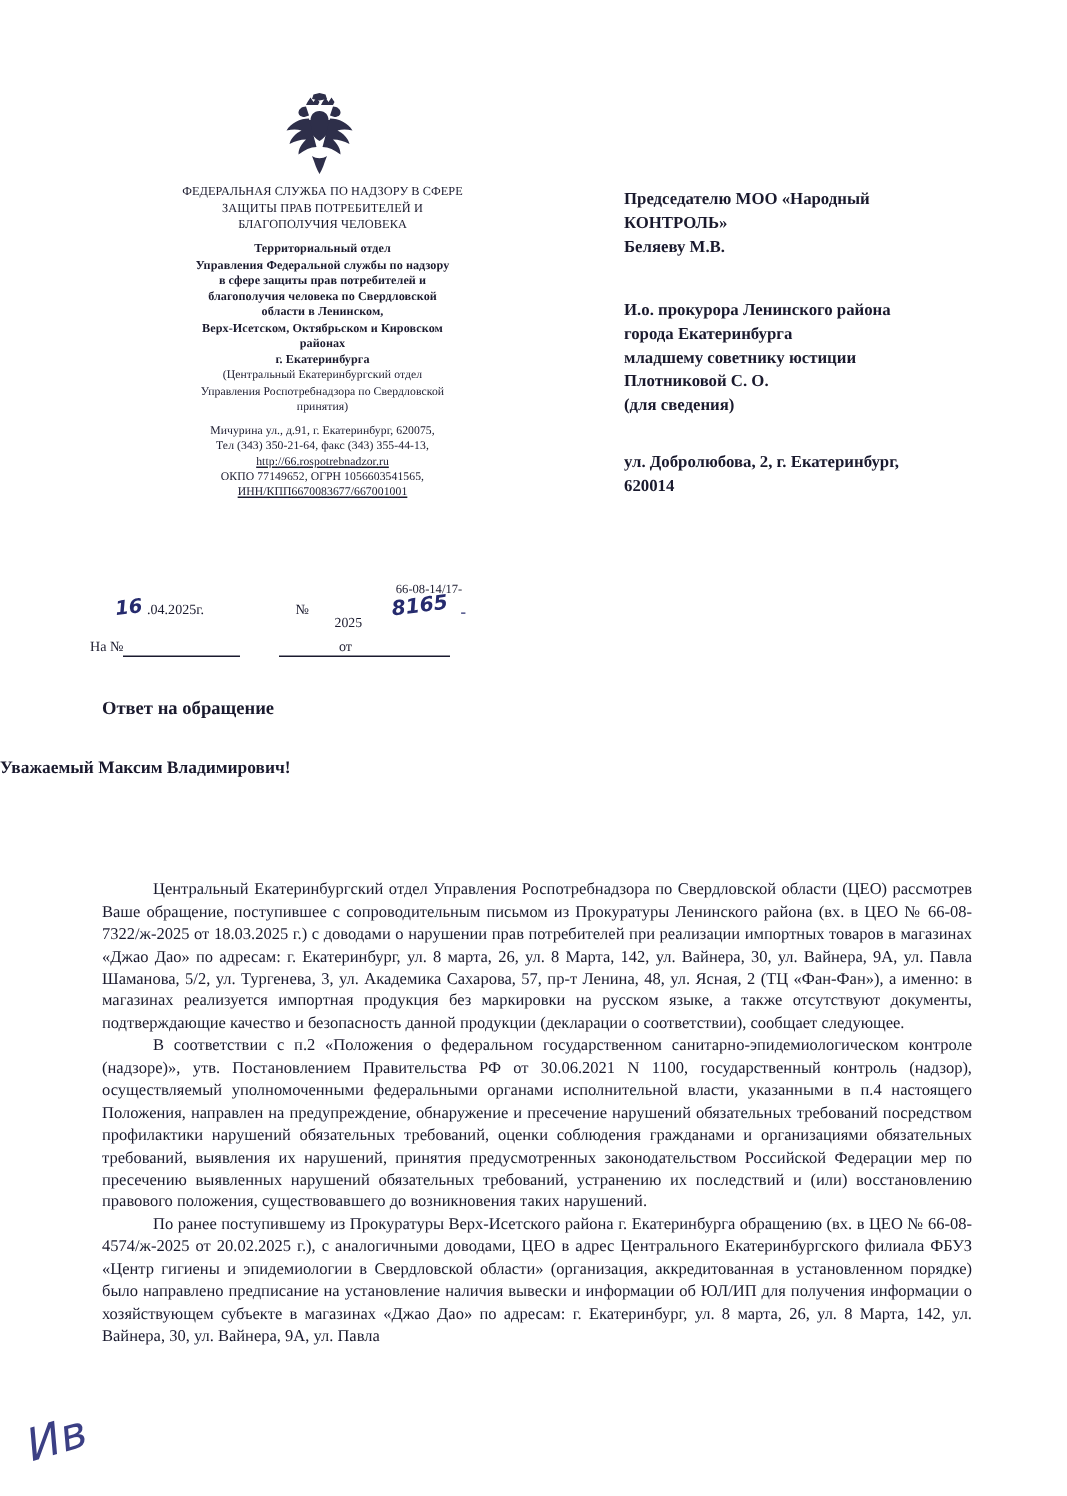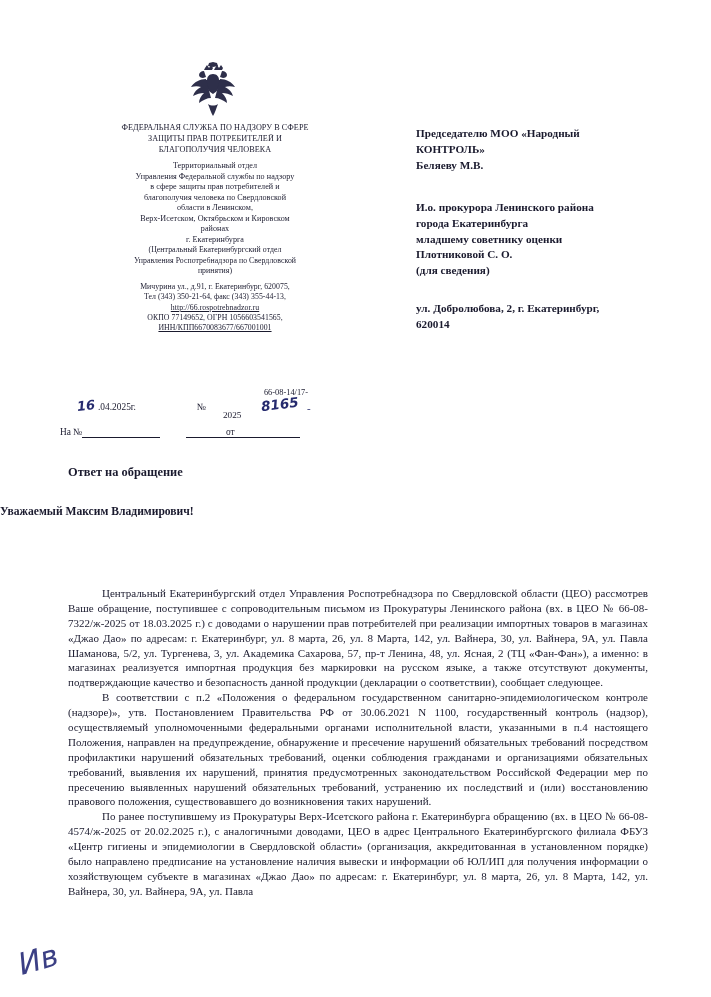--- a/index.html
+++ b/index.html
@@ -49,21 +49,21 @@
     text-align: center;
     font-size: 8.1px;
     line-height: 1.3;
     letter-spacing: 0.05px;
   }
   .letterhead .caps {
     font-size: 8.2px;
     line-height: 1.35;
   }
   .letterhead .bold {
-    font-weight: normal;
+    font-weight: bold;
   }
   .lh-gap { height: 6px; }
   .lh-line { margin: 0; }
   .lh-small {
     font-size: 7.8px;
     line-height: 1.32;
   }
   .underline { text-decoration: underline; }
 
   
@@ -288,21 +288,21 @@
 
   <div class="addressee">
     <div class="grp">
       <div>Председателю МОО «Народный</div>
       <div>КОНТРОЛЬ»</div>
       <div>Беляеву М.В.</div>
     </div>
     <div class="grp2">
       <div>И.о. прокурора Ленинского района</div>
       <div>города Екатеринбурга</div>
-      <div>младшему советнику оценки</div>
+      <div>младшему советнику юстиции</div>
       <div>Плотниковой С. О.</div>
       <div>(для сведения)</div>
     </div>
     <div class="grp3">
       <div>ул. Добролюбова, 2, г. Екатеринбург,</div>
       <div>620014</div>
     </div>
   </div>
 
   <div class="doc-title">Ответ на обращение</div>

